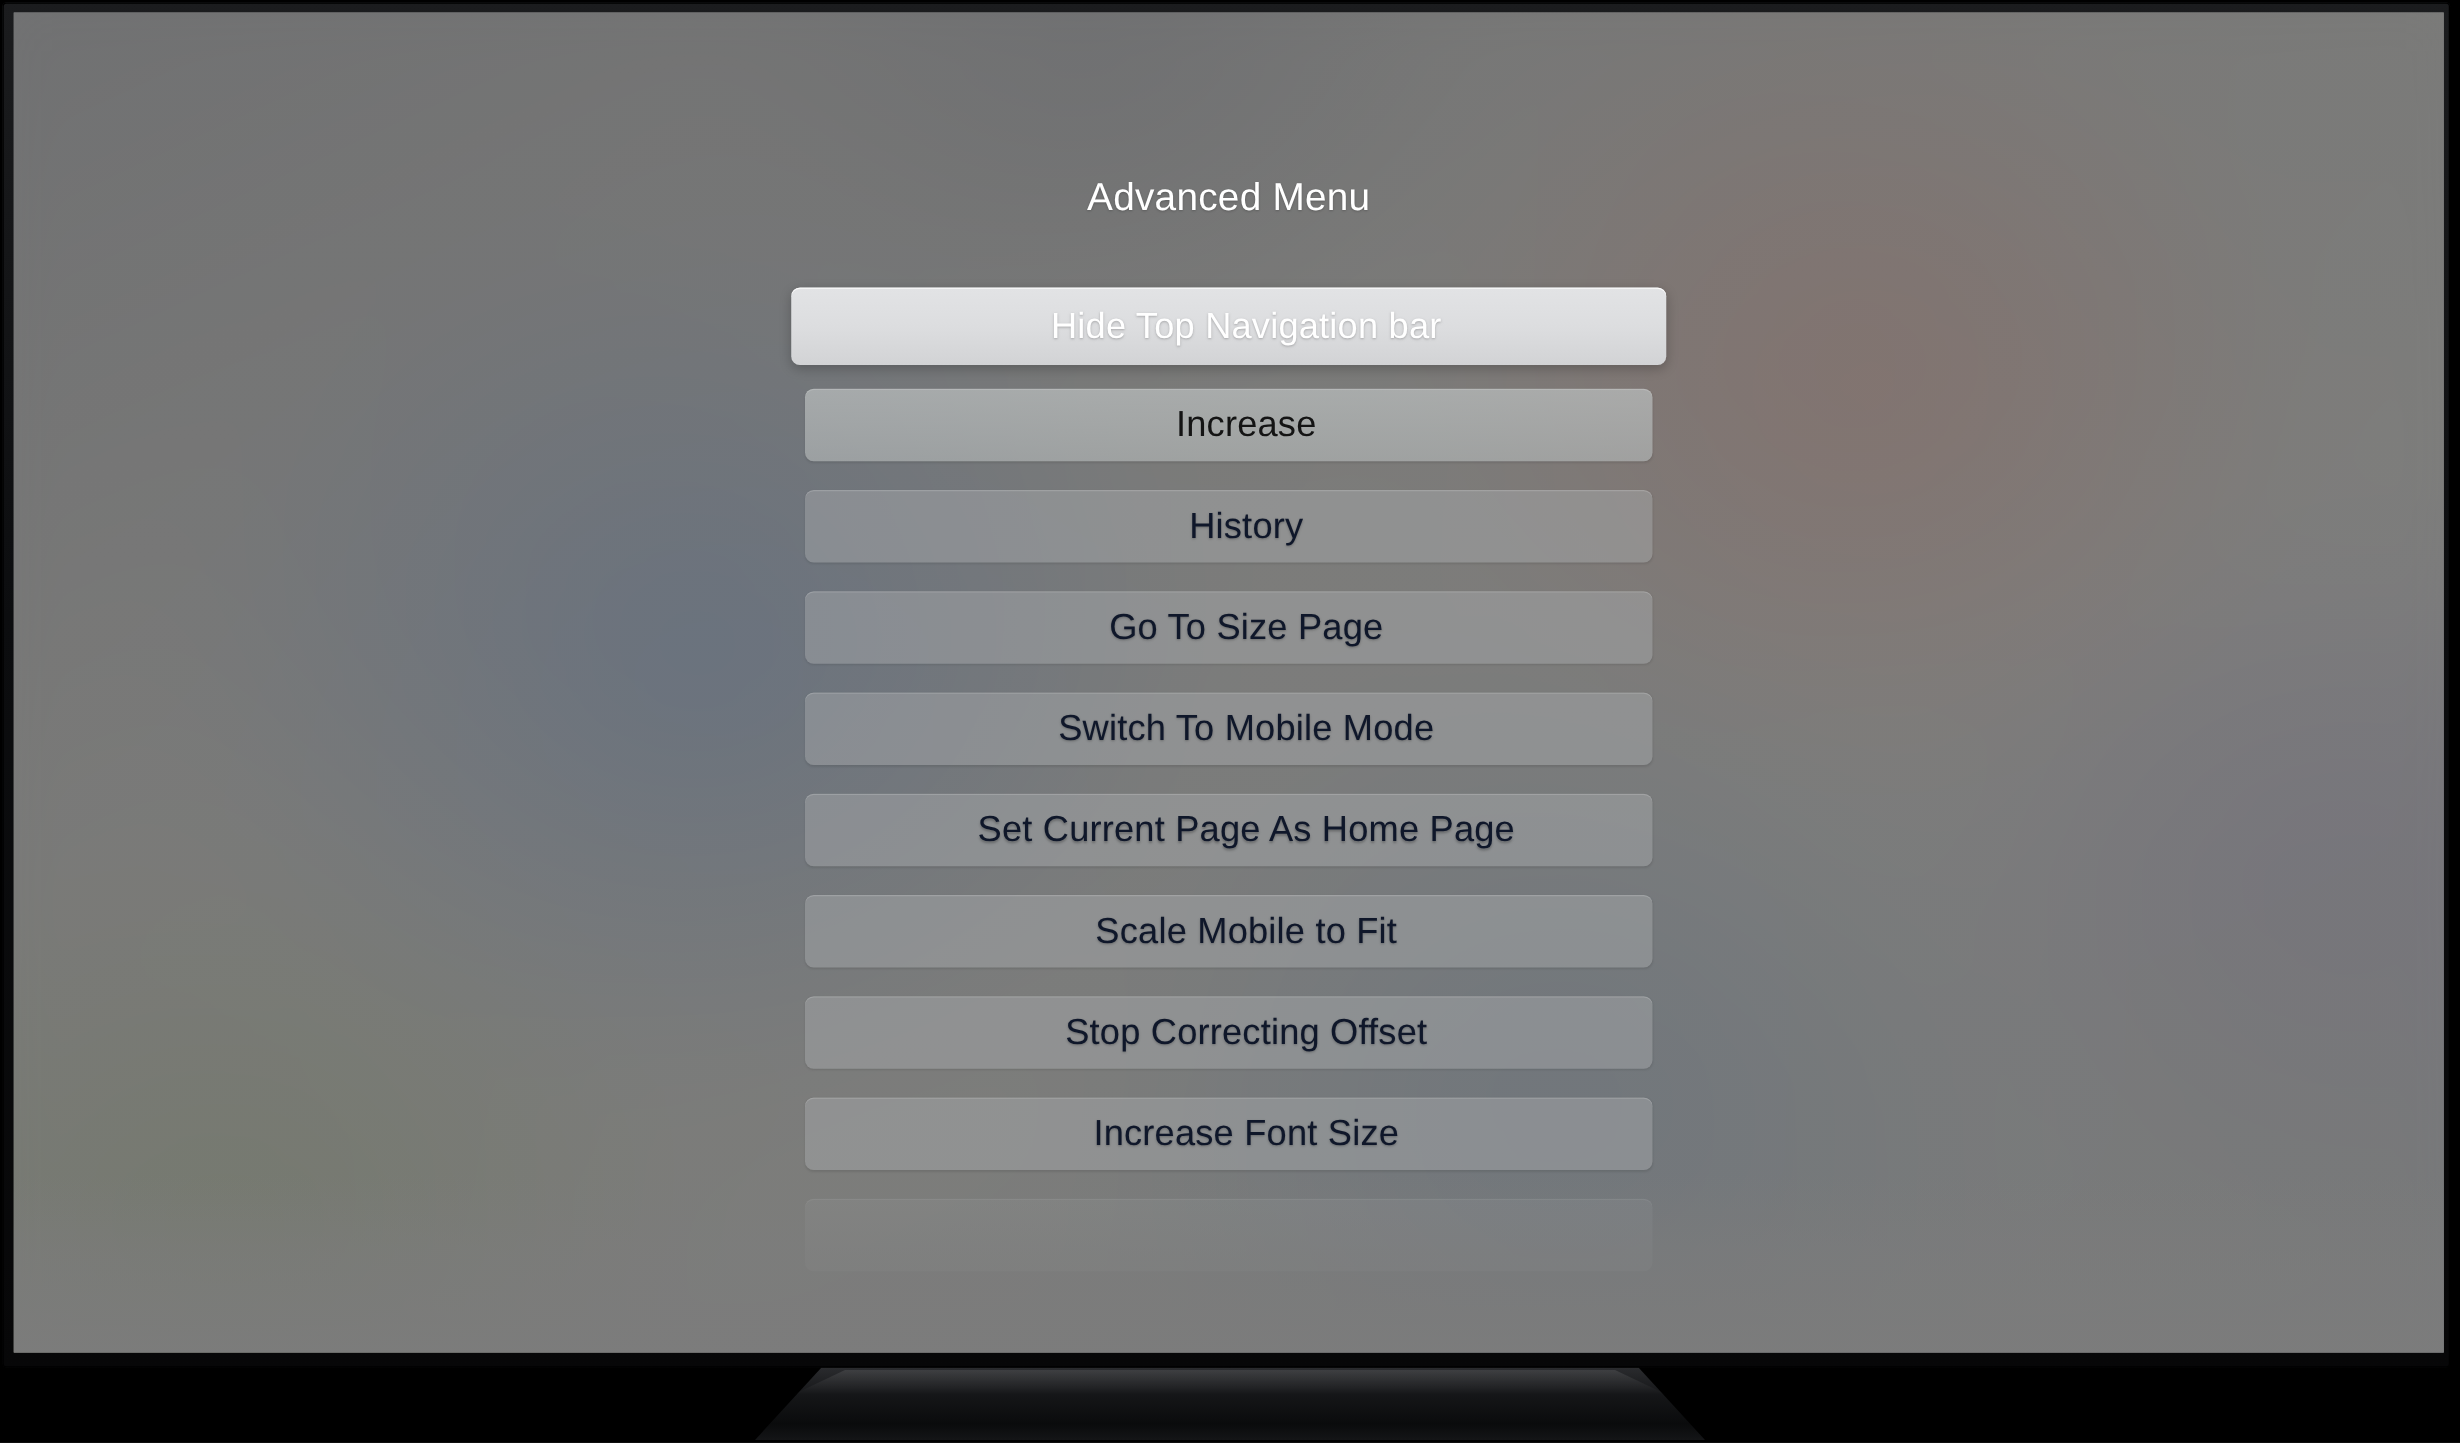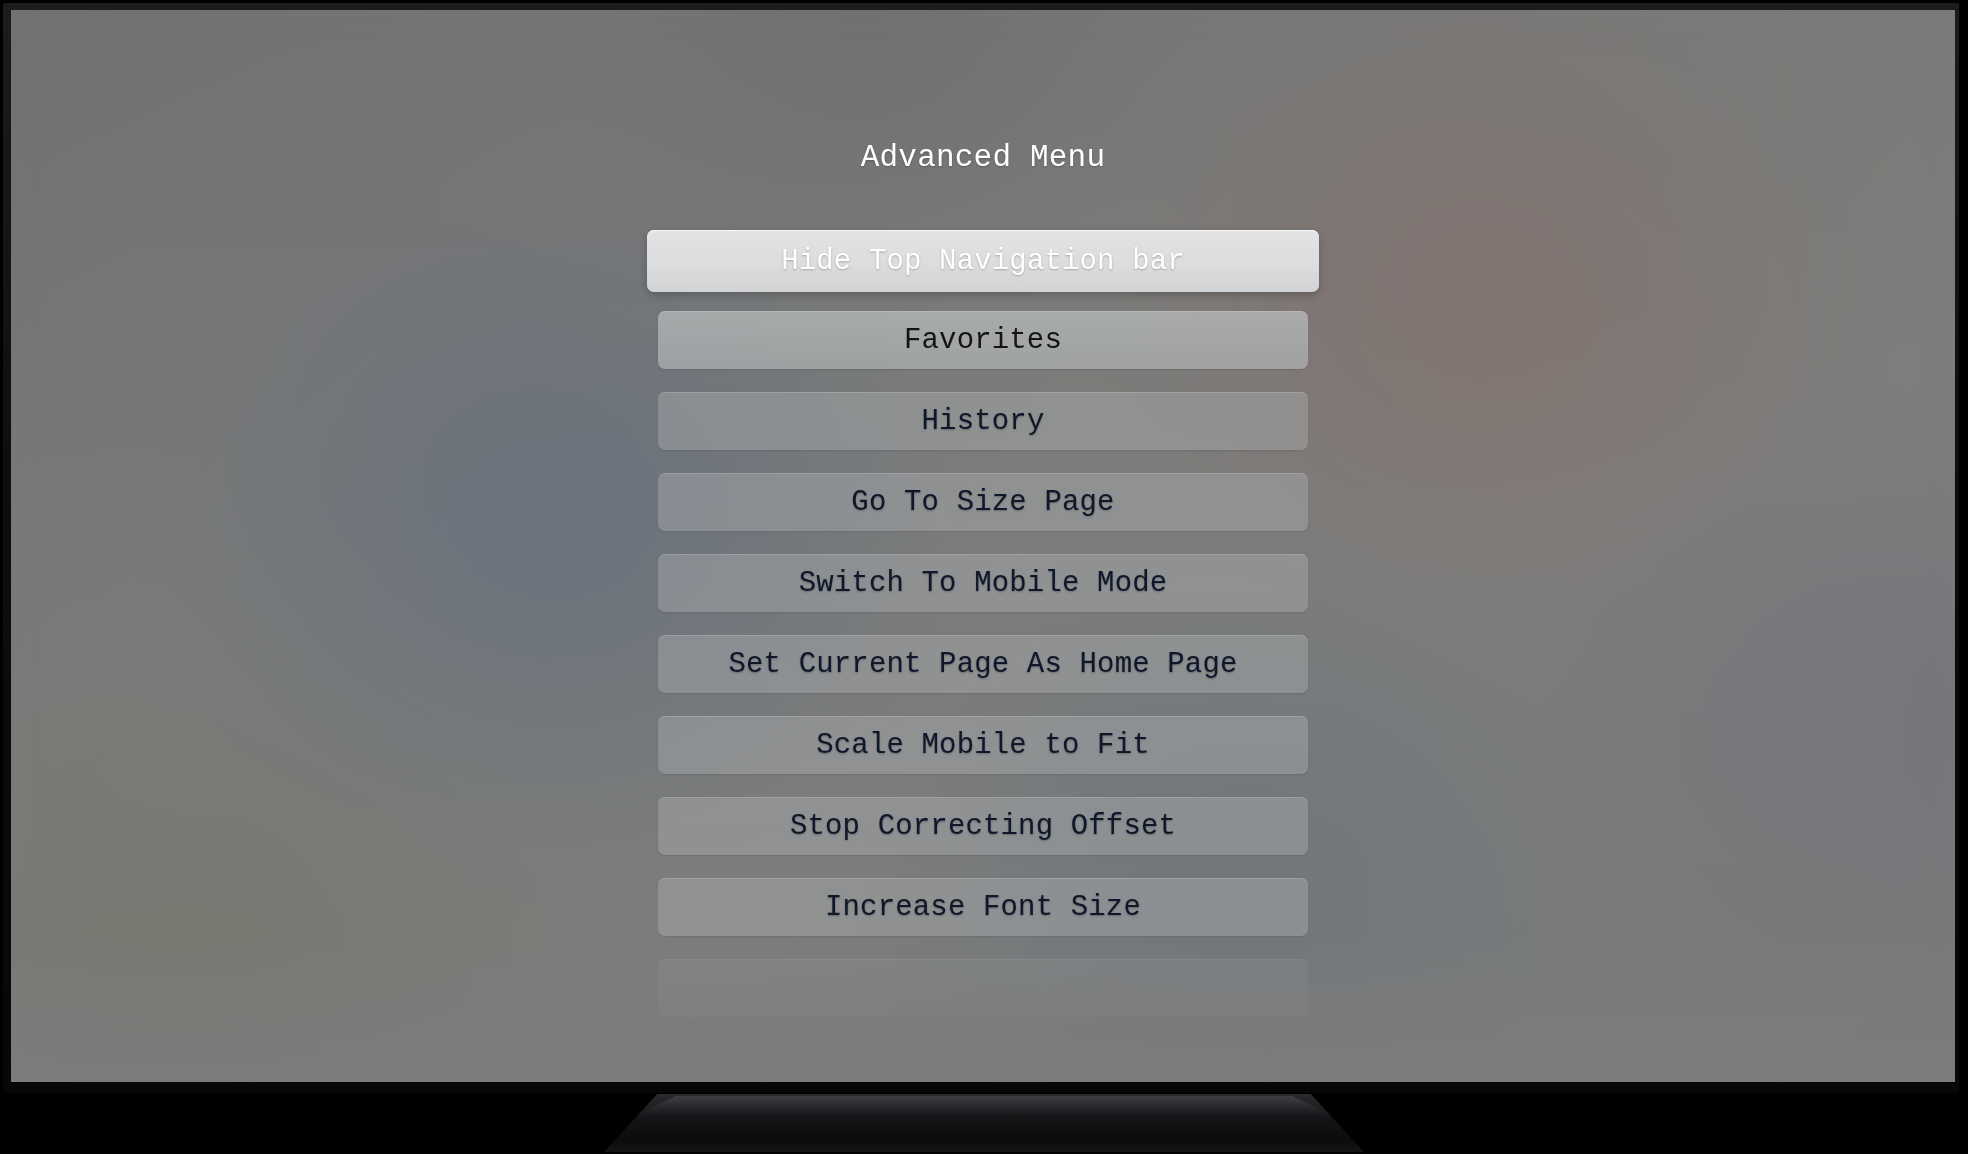--- a/index.html
+++ b/index.html
@@ -69,21 +69,20 @@
     background: linear-gradient(180deg, rgba(118,118,118,0.30) 0%, rgba(124,124,124,0.18) 45%, rgba(118,120,118,0.30) 100%);
   }
 
   
   .menu {
     position: absolute;
     left: 0;
     top: 0;
     width: 1748px;
     height: 1072px;
-    font-family: Liberation Mono, monospace;
   }
   .menu-title {
     position: absolute;
     left: 0;
     top: 130px;
     width: 1944px;
     text-align: center;
     color: #ffffff;
     font-size: 31px;
     font-weight: 400;
@@ -111,20 +110,21 @@
     width: 650px;
     height: 58px;
     border-radius: 7px;
     display: flex;
     align-items: center;
     justify-content: center;
     background: rgba(170,173,175,0.44);
     box-shadow:
       inset 0 1px 0 rgba(255,255,255,0.16),
       0 1px 2px rgba(0,0,0,0.10);
+    padding-left: 28px;
   }
   .menu-item .label {
     color: #0f172a;
     font-size: 29px;
     font-weight: 400;
     letter-spacing: 0.15px;
     text-shadow: 0 1px 2px rgba(0,0,0,0.28);
     white-space: nowrap;
   }
 
@@ -222,21 +222,21 @@
         <div class="menu-list">
 
           <div class="menu-row focused-row">
             <div class="menu-item is-focused">
               <span class="label">Hide Top Navigation bar</span>
             </div>
           </div>
 
           <div class="menu-row">
             <div class="menu-item is-dark-label">
-              <span class="label">Favorites</span>
+              <span class="label">Increase</span>
             </div>
           </div>
 
           <div class="menu-row">
             <div class="menu-item">
               <span class="label">History</span>
             </div>
           </div>
 
           <div class="menu-row">

